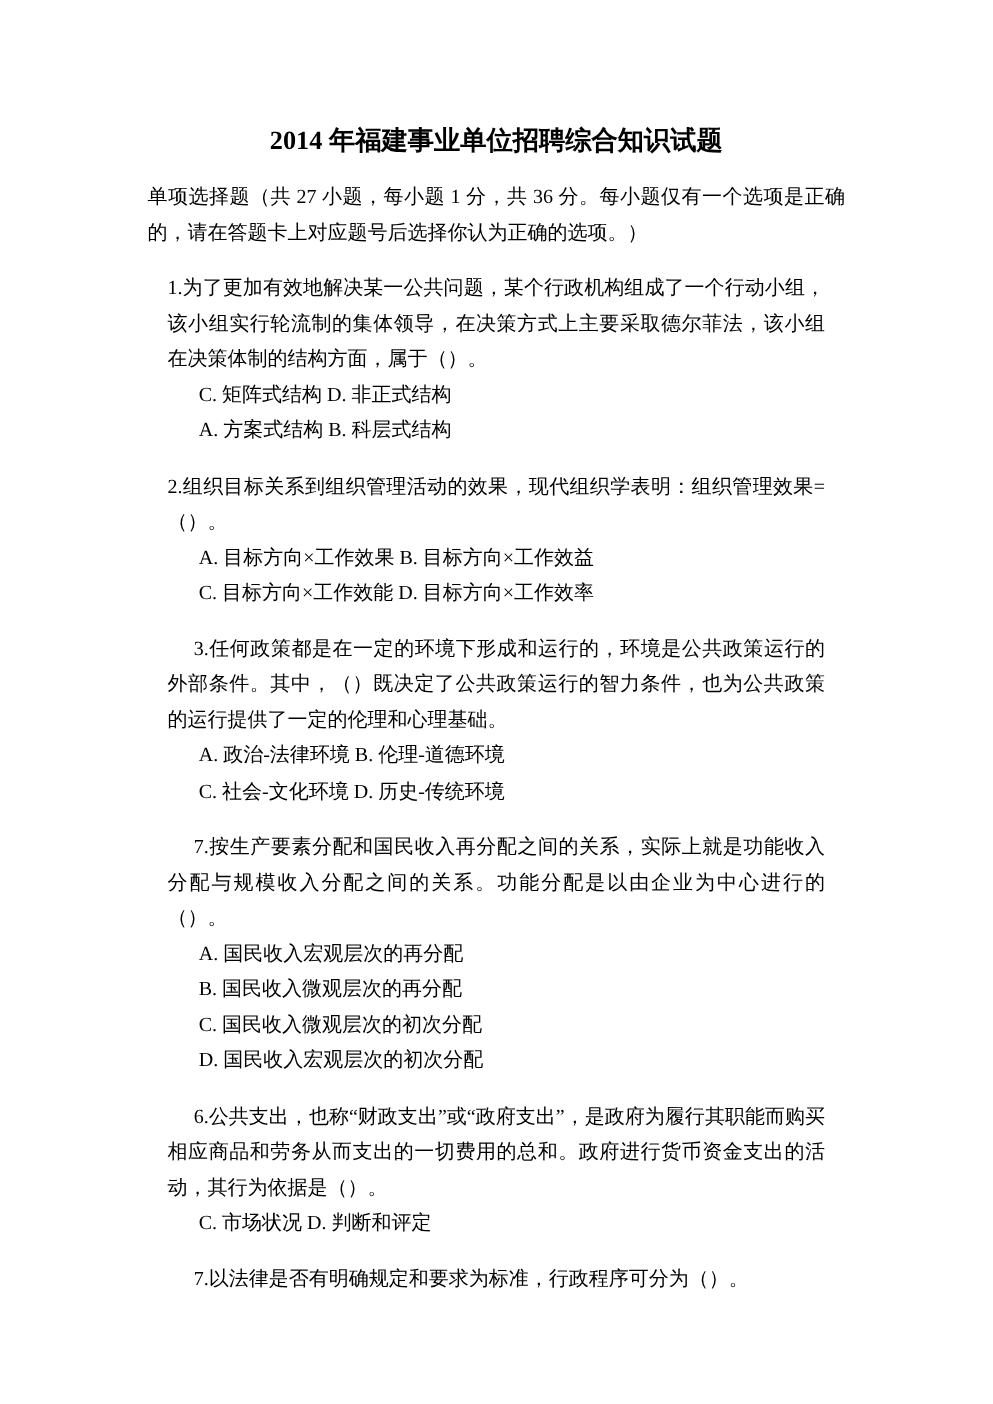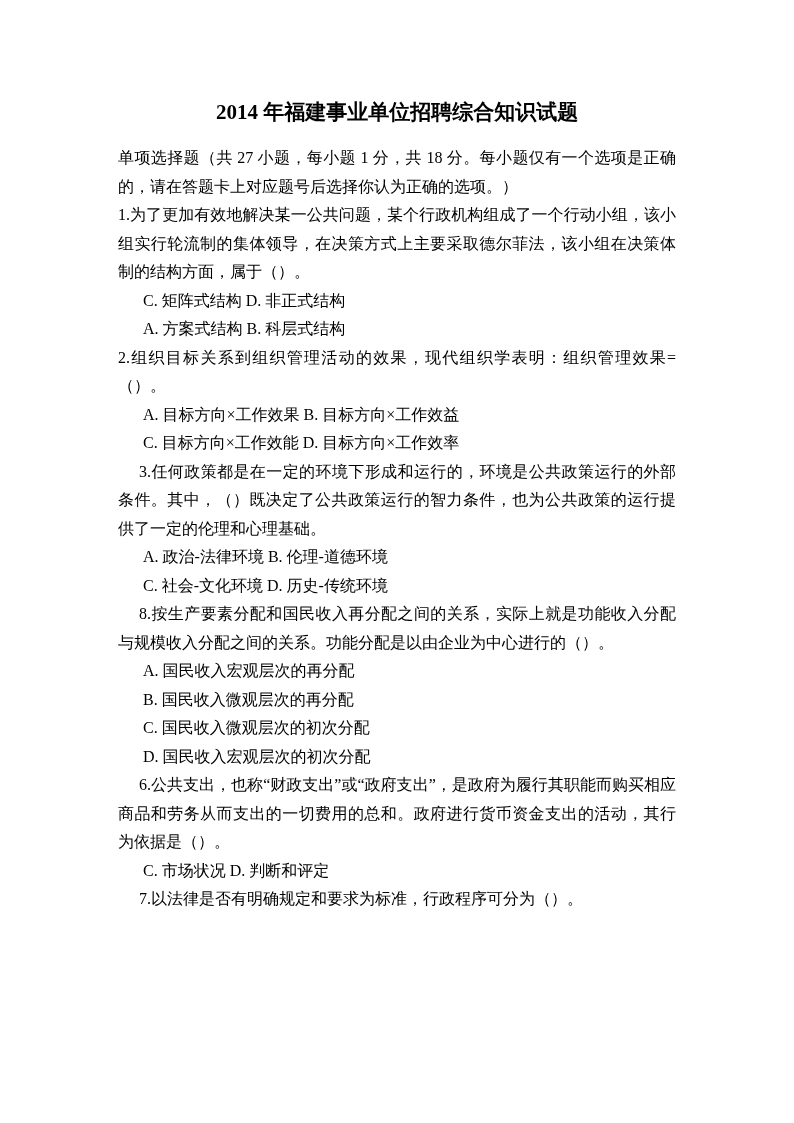--- a/index.html
+++ b/index.html
@@ -25,33 +25,33 @@
     text-align: center;
     margin: 0 0 17px 0;
   }
   .line {
     font-size: 16px;
     line-height: 28.5px;
     margin: 0;
     text-align: justify;
     word-break: break-all;
   }
-  .question { margin: 0; }
+  .question { margin: 16px; }
   .opt { padding-left: 25px; }
   .indent .q-text { text-indent: 21px; }
   .gap { margin-top: 28.5px; }
 </style>
 </head>
 <body>
 
 <div class="page">
 
   <h1 class="doc-title">2014 年福建事业单位招聘综合知识试题</h1>
 
-  <p class="line intro">单项选择题（共 27 小题，每小题 1 分，共 18 分。每小题仅有一个选项是正确的，请在答题卡上对应题号后选择你认为正确的选项。）</p>
+  <p class="line intro">单项选择题（共 27 小题，每小题 1 分，共 36 分。每小题仅有一个选项是正确的，请在答题卡上对应题号后选择你认为正确的选项。）</p>
 
   <section class="question">
     <p class="line q-text">1.为了更加有效地解决某一公共问题，某个行政机构组成了一个行动小组，该小组实行轮流制的集体领导，在决策方式上主要采取德尔菲法，该小组在决策体制的结构方面，属于（）。</p>
     <p class="line opt">C. 矩阵式结构 D. 非正式结构</p>
     <p class="line opt">A. 方案式结构 B. 科层式结构</p>
   </section>
 
   <section class="question">
     <p class="line q-text">2.组织目标关系到组织管理活动的效果，现代组织学表明：组织管理效果=（）。</p>
     <p class="line opt">A. 目标方向×工作效果 B. 目标方向×工作效益</p>
@@ -59,21 +59,21 @@
   </section>
 
 
   <section class="question indent">
     <p class="line q-text">3.任何政策都是在一定的环境下形成和运行的，环境是公共政策运行的外部条件。其中，（）既决定了公共政策运行的智力条件，也为公共政策的运行提供了一定的伦理和心理基础。</p>
     <p class="line opt">A. 政治-法律环境 B. 伦理-道德环境</p>
     <p class="line opt">C. 社会-文化环境 D. 历史-传统环境</p>
   </section>
 
   <section class="question indent">
-    <p class="line q-text">8.按生产要素分配和国民收入再分配之间的关系，实际上就是功能收入分配与规模收入分配之间的关系。功能分配是以由企业为中心进行的（）。</p>
+    <p class="line q-text">7.按生产要素分配和国民收入再分配之间的关系，实际上就是功能收入分配与规模收入分配之间的关系。功能分配是以由企业为中心进行的（）。</p>
     <p class="line opt">A. 国民收入宏观层次的再分配</p>
     <p class="line opt">B. 国民收入微观层次的再分配</p>
     <p class="line opt">C. 国民收入微观层次的初次分配</p>
     <p class="line opt">D. 国民收入宏观层次的初次分配</p>
   </section>
 
   <section class="question indent">
     <p class="line q-text">6.公共支出，也称“财政支出”或“政府支出”，是政府为履行其职能而购买相应商品和劳务从而支出的一切费用的总和。政府进行货币资金支出的活动，其行为依据是（）。</p>
     <p class="line opt">C. 市场状况 D. 判断和评定</p>
   </section>

